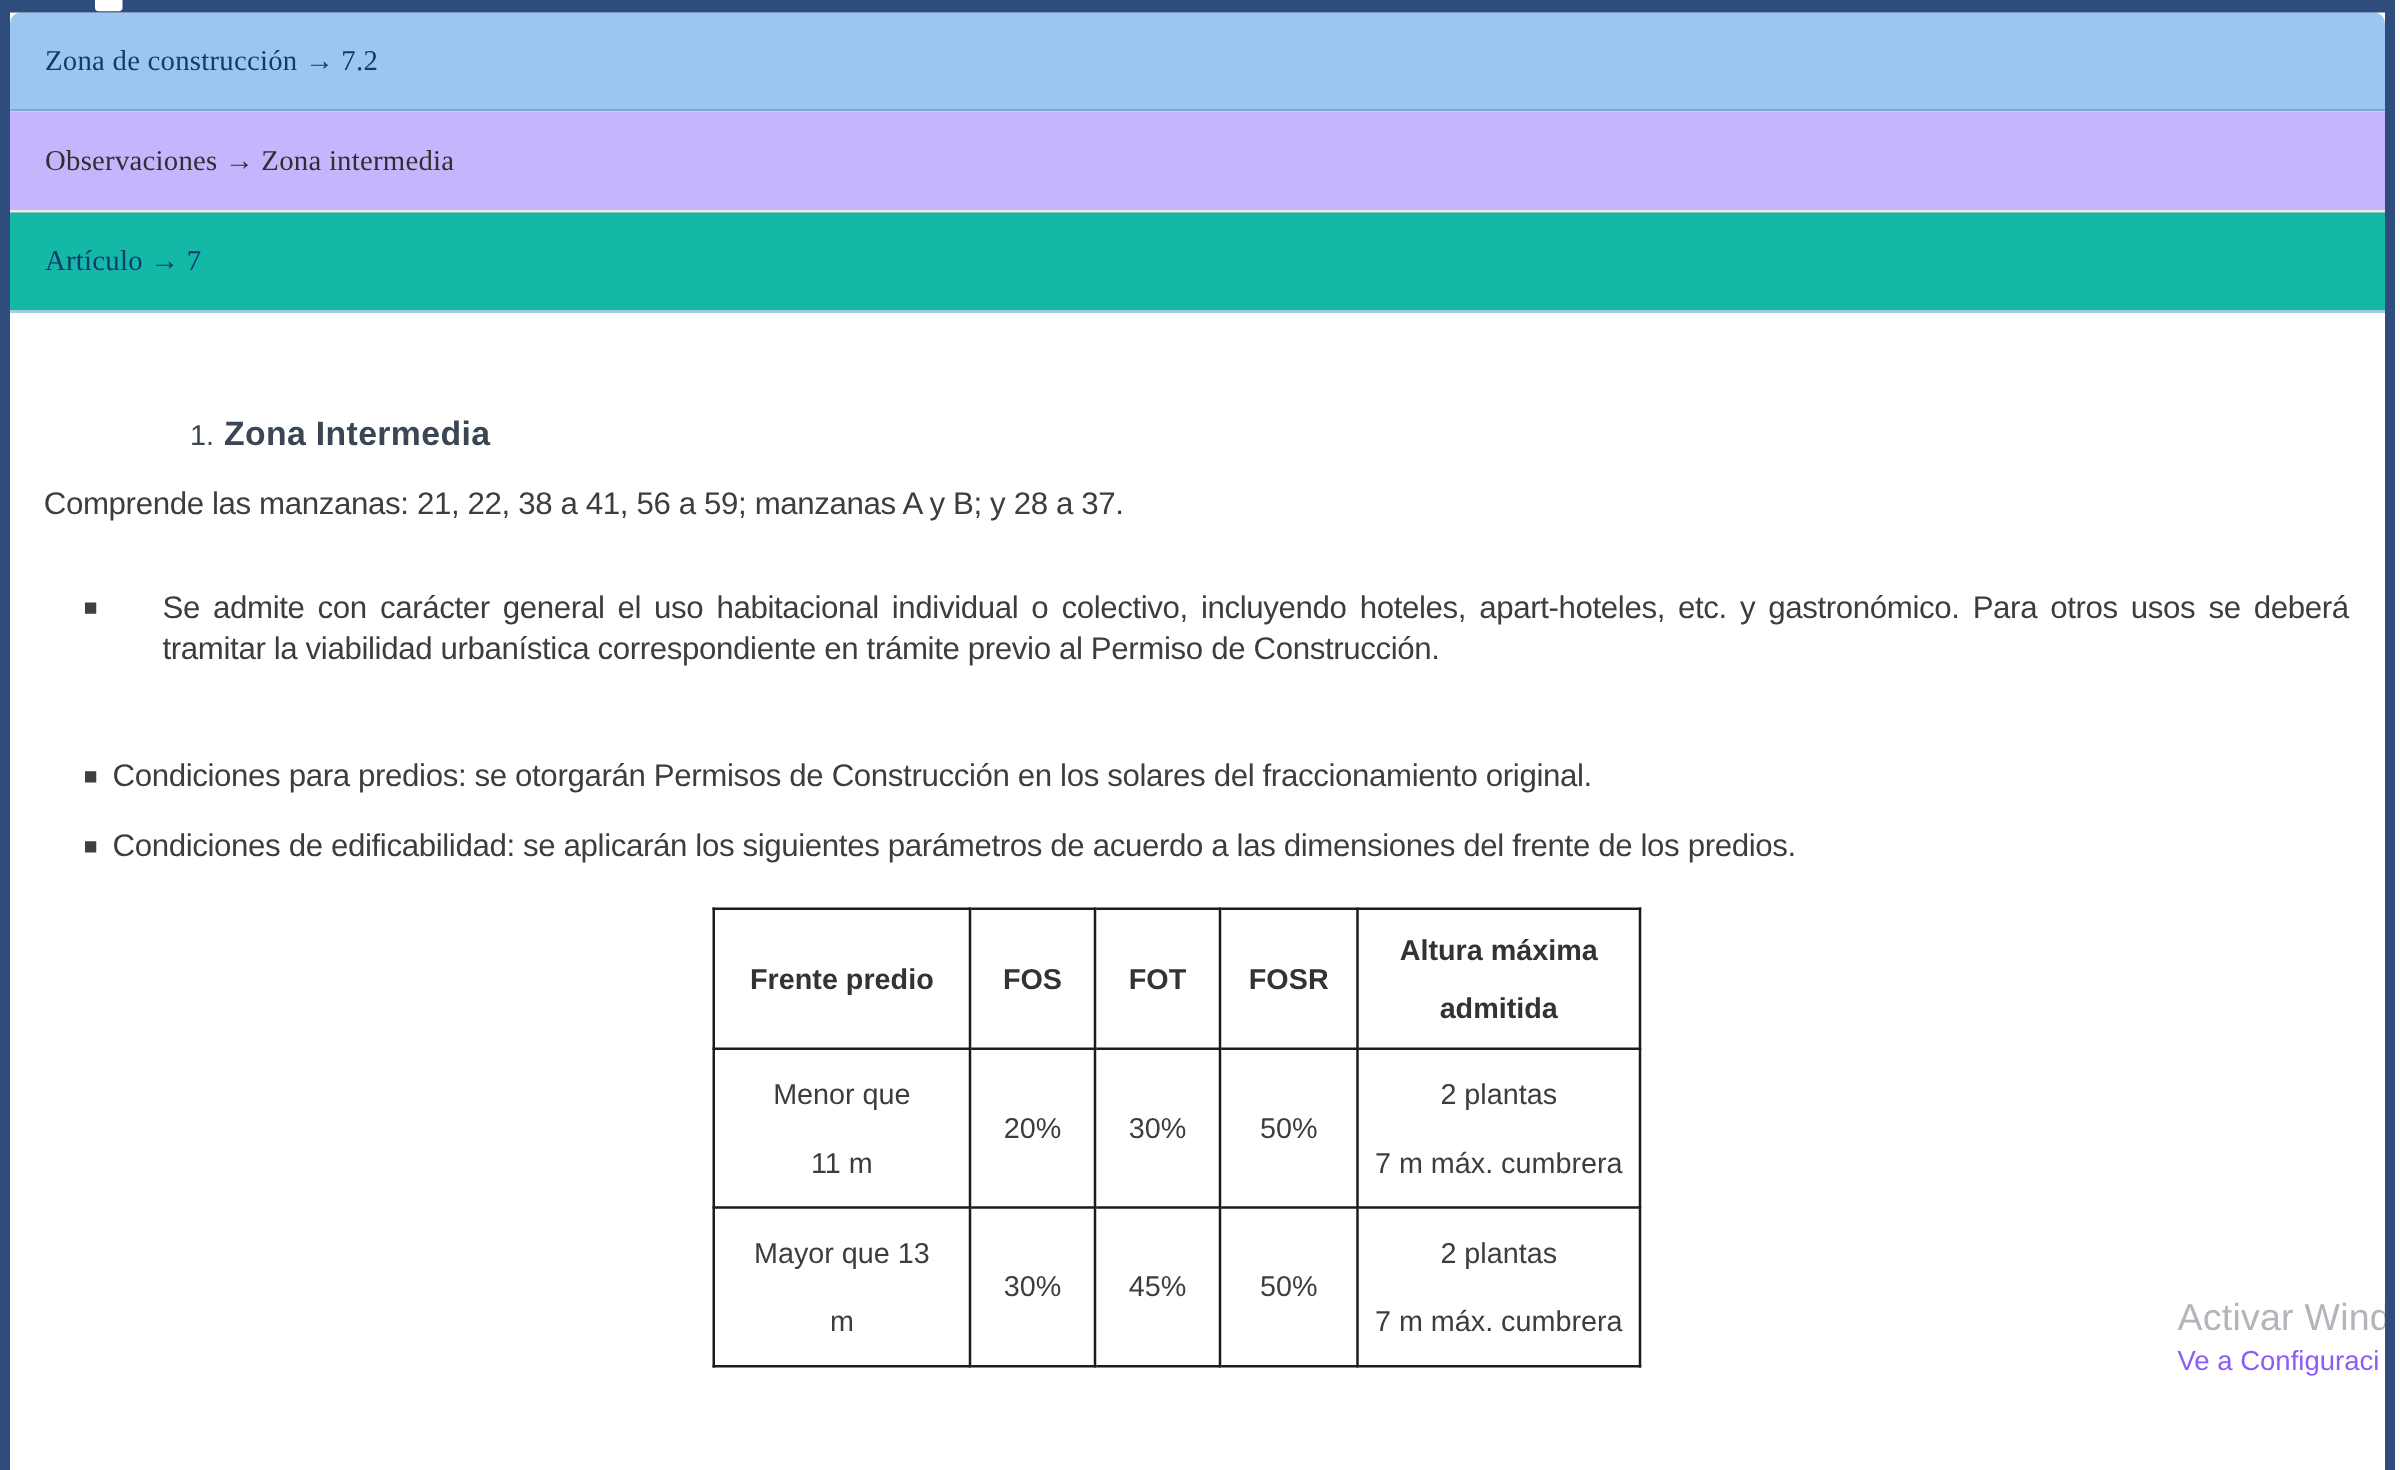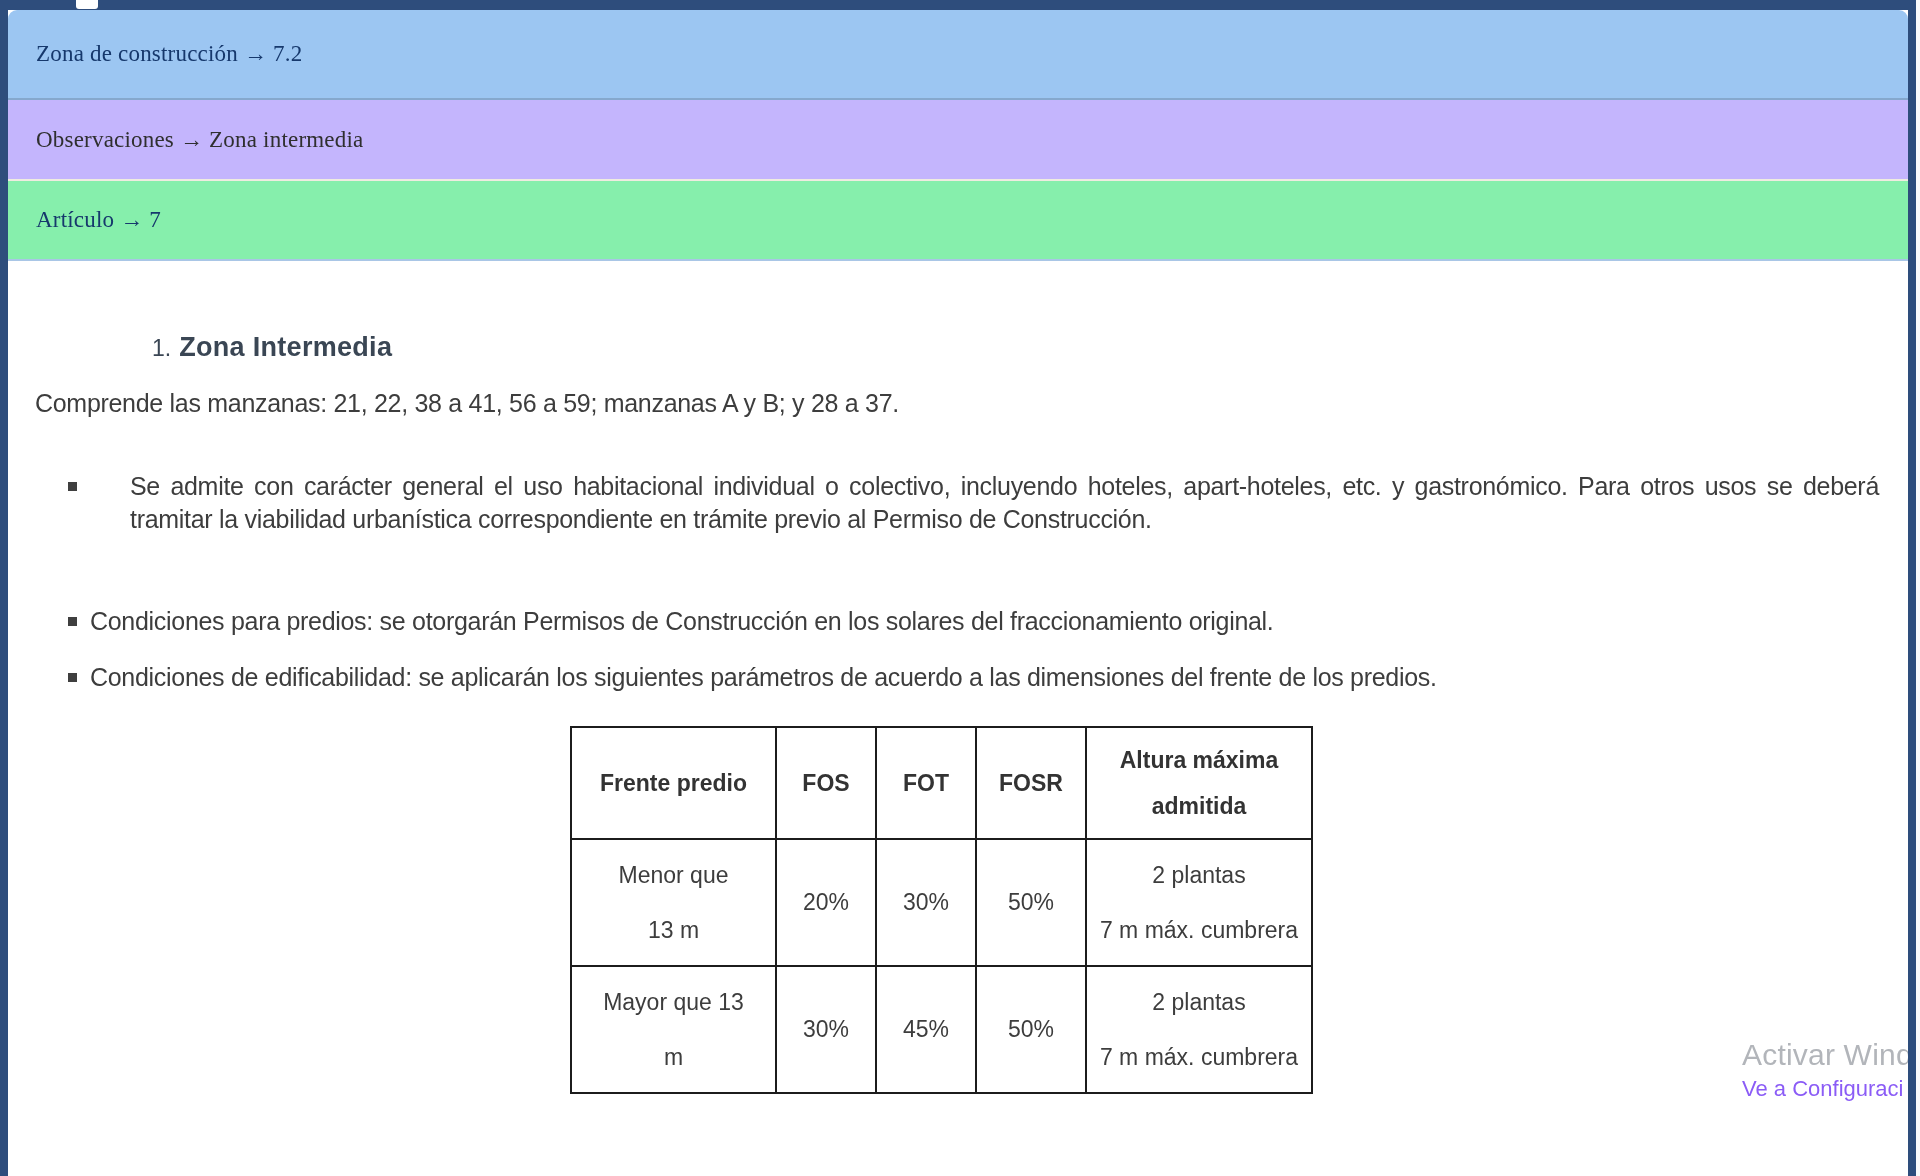--- a/index.html
+++ b/index.html
@@ -21,24 +21,24 @@
 
   
   .accordion { position:absolute; top:10px; left:8px; width:1900px; z-index:2; }
   .acc-row {
     display:flex; align-items:center;
     padding-left:28px;
     font-family:"Liberation Serif", serif;
     font-size:23px;
     letter-spacing:0.2px;
   }
-  .acc-row.r1 { height:90px; background:#9cc6f2; color:#16386c;
+  .acc-row.r1 { height:79px; background:#9cc6f2; color:#16386c;
                 border-radius:9px 9px 0 0; border-bottom:2px solid #85a8cd; }
   .acc-row.r2 { height:81px; background:#c4b5fd; color:#2f2f2f; border-bottom:2px solid #efece0; }
-  .acc-row.r3 { height:80px; background:#86efac; color:#16386c; border-bottom:2px solid #a9c6e6;text-align:right; }
+  .acc-row.r3 { height:80px; background:#14b8a6; color:#16386c; border-bottom:2px solid #a9c6e6;text-align:right; }
 
   
   .content {
     position:absolute; top:252px; left:8px; width:1900px; z-index:1;
     color:#3d3d3d;
     padding:0 29px 0 27px;
   }
   .heading { margin-top:80px; margin-left:117px; color:#3a4654; font-size:27px; }
   .heading .num { font-size:23px; font-weight:normal; margin-right:8px; }
   .heading .txt { font-weight:bold; letter-spacing:0.3px; }
@@ -130,21 +130,21 @@
         <th class="col-fos">FOS</th>
         <th class="col-fot">FOT</th>
         <th class="col-fosr">FOSR</th>
         <th class="col-altura">Altura máxima
 admitida</th>
       </tr>
     </thead>
     <tbody>
       <tr>
         <td>Menor que
-13 m</td>
+11 m</td>
         <td>20%</td>
         <td>30%</td>
         <td>50%</td>
         <td>2 plantas
 7 m máx. cumbrera</td>
       </tr>
       <tr>
         <td>Mayor que 13
 m</td>
         <td>30%</td>

